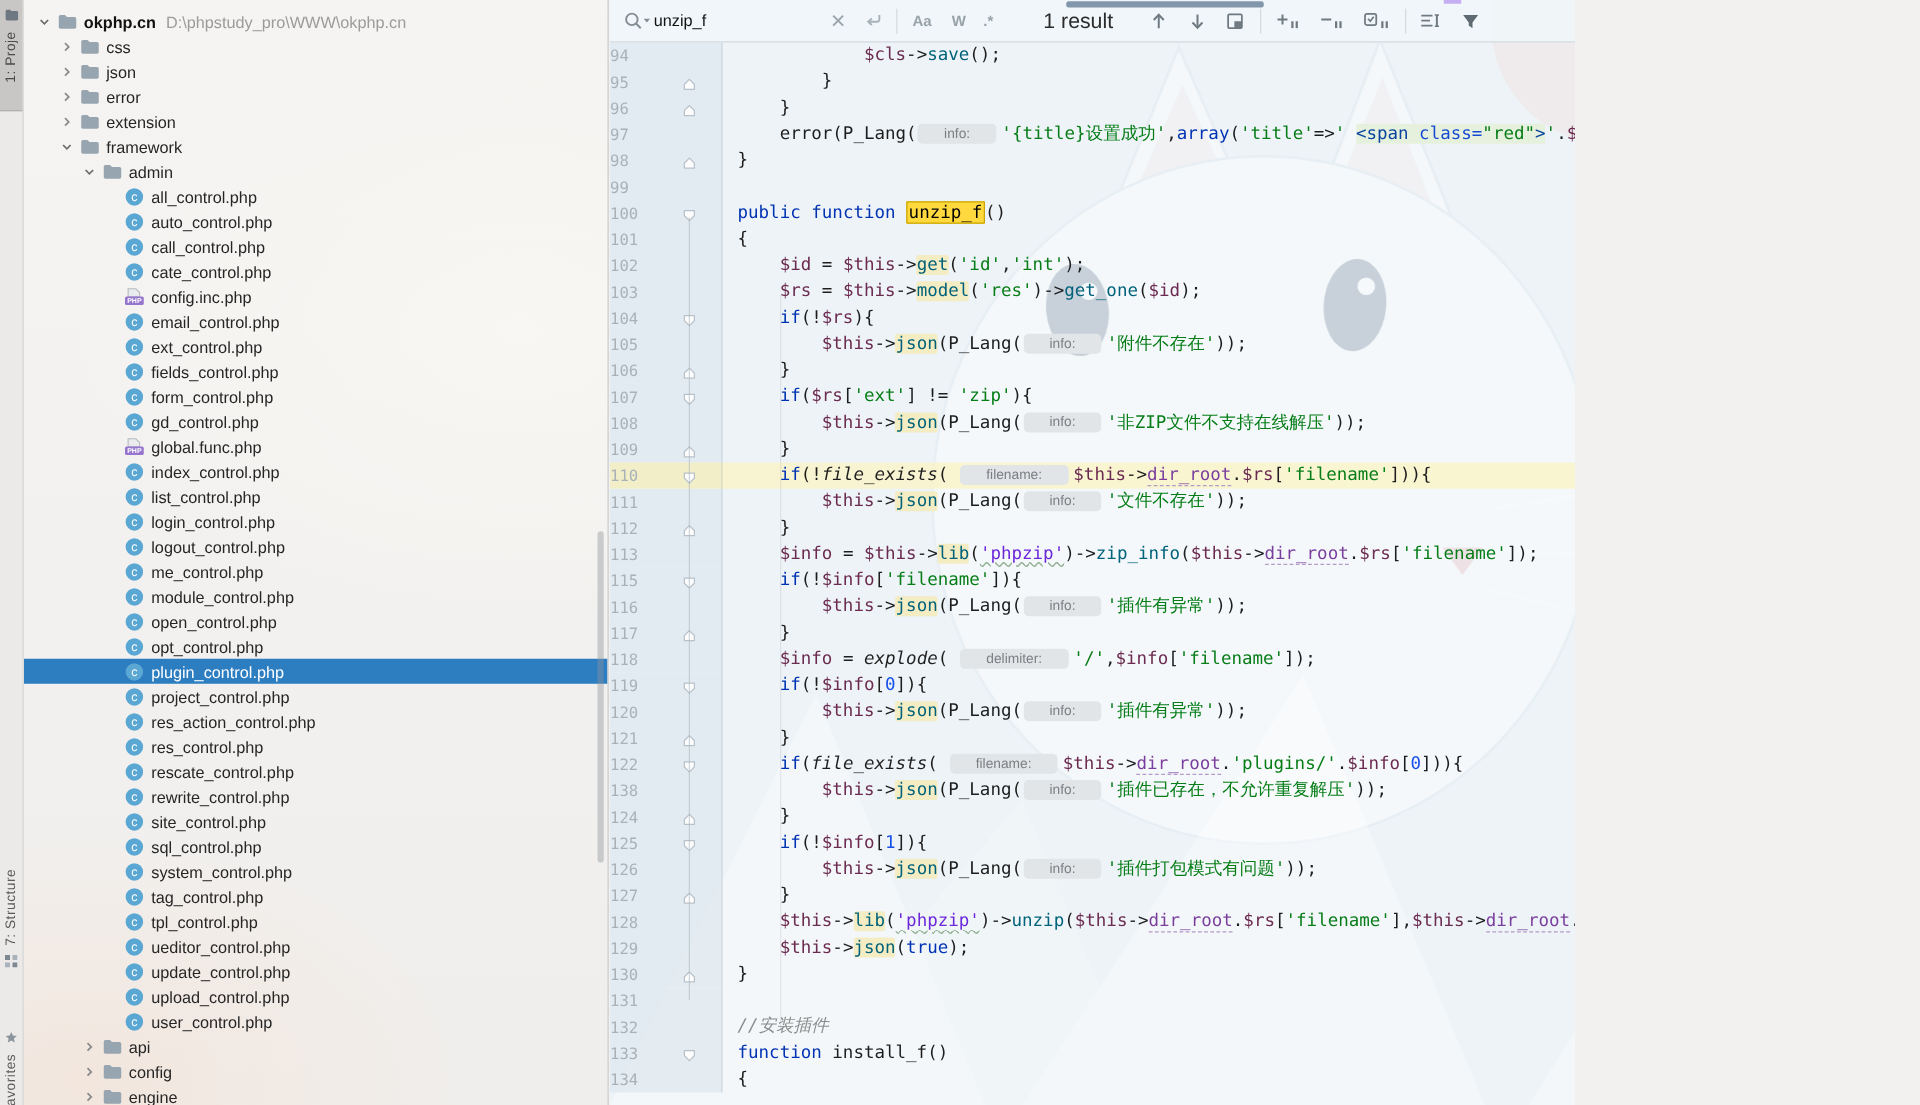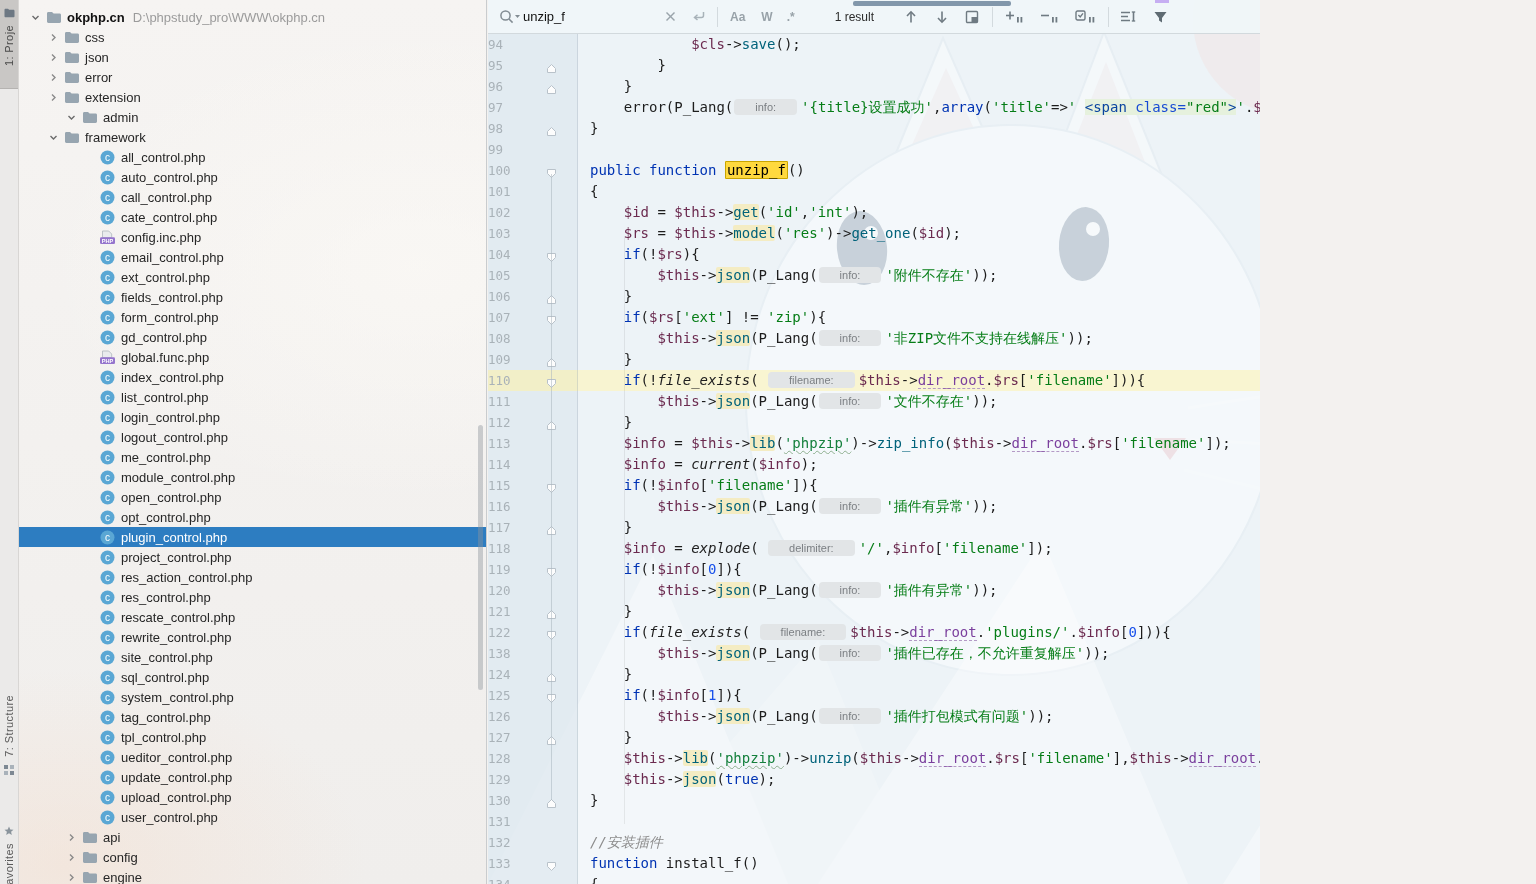--- a/index.html
+++ b/index.html
@@ -41,21 +41,21 @@
 
   
   .findbar{position:absolute;left:0;top:0;width:100%;height:34px;z-index:10;
     background:rgba(240,246,249,.92);border-bottom:1px solid #d2d9dd;
     display:flex;align-items:center;box-sizing:border-box;}
   .fb-el{flex:none;display:flex;align-items:center;justify-content:center;color:#8d979e;}
   .fb-div{width:1px;height:20px;background:#d3dade;flex:none;}
   .fb-txtbtn{font-size:12px;color:#98a2a9;font-weight:bold;cursor:default;}
   .fb-input{border:none;outline:none;background:transparent;font-size:13px;color:#111;
     width:130px;height:22px;padding:0;font-family:"Liberation Sans",sans-serif;}
-  .fb-result{font-size:12px;color:#2b2b2b;}
+  .fb-result{font-size:17px;color:#2b2b2b;}
   .hbar{position:absolute;left:365px;top:1px;width:158px;height:5px;border-radius:2px;
     background:#8297ab;z-index:11;}
   .ptick{position:absolute;top:0;width:14px;height:3px;background:#c6aef2;z-index:11;}
 
   
   .code{position:absolute;left:0;top:34px;width:100%;height:850px;z-index:5;overflow:hidden;}
   .crow{display:flex;height:21px;align-items:stretch;}
   .crow.cur{background:rgba(250,244,199,.8);}
   .gut{width:90px;flex:none;background:rgba(222,232,238,.72);
     border-right:1px solid rgba(160,175,185,.35);position:relative;
@@ -69,21 +69,21 @@
   .fold-guide{position:absolute;left:63px;top:140px;width:1px;height:626px;
     background:rgba(170,182,192,.55);z-index:4;}
   .indent-guide{position:absolute;left:136px;top:202px;width:1px;height:588px;
     background:rgba(0,0,0,.07);z-index:4;}
   .vtrack{position:absolute;left:1029px;top:34px;width:1px;height:850px;
     background:rgba(110,125,138,.28);z-index:9;}
 
   
   .tk-kw{color:#0033b3;}
   .tk-str{color:#067d17;}
-  .tk-strw{color:#15803d;text-decoration:underline wavy rgba(120,160,120,.8);
+  .tk-strw{color:#6d28d9;text-decoration:underline wavy rgba(120,160,120,.8);
     text-decoration-thickness:1px;text-underline-offset:2px;}
   .tk-var{color:#6b2a4f;}
   .tk-fld{color:#7a3f9d;border-bottom:1px dashed #b49ac6;}
   .tk-mth{color:#00627a;}
   .tk-mthw{color:#00627a;background:#f4ecc3;border-radius:2px;}
   .tk-fnc{color:#1f1f1f;font-style:italic;}
   .tk-num{color:#1750eb;}
   .tk-txt{color:#1d1d1d;}
   .tk-cmt{color:#8c8c8c;font-style:italic;}
   .tk-match{background:#ffd93e;border:1px solid #c9a500;color:#000;border-radius:1px;
@@ -191,45 +191,45 @@
               <polyline points="3,1.5 6,4.5 3,7.5" fill="none" stroke="#8a8a8a" stroke-width="1.4"></polyline>
             </svg>
           </span>
           <span class="tico">
             <svg width="16" height="13" viewBox="0 0 16 13">
               <path d="M1 2.4C1 1.6 1.6 1 2.4 1H6l1.6 1.6h6c.8 0 1.4.6 1.4 1.4v6.6c0 .8-.6 1.4-1.4 1.4H2.4C1.6 12 1 11.4 1 10.6Z" fill="#97a5b0"></path>
             </svg>
           </span>
           <span class="lbl">extension</span>
         </div>
+        <div class="trow" style="padding-left: 26px;">
+          <span class="chev">
+            <svg width="9" height="9" viewBox="0 0 9 9">
+              <polyline points="1.5,3 4.5,6 7.5,3" fill="none" stroke="#6b6b6b" stroke-width="1.4"></polyline>
+            </svg>
+          </span>
+          <span class="tico">
+            <svg width="16" height="13" viewBox="0 0 16 13">
+              <path d="M1 2.4C1 1.6 1.6 1 2.4 1H6l1.6 1.6h6c.8 0 1.4.6 1.4 1.4v6.6c0 .8-.6 1.4-1.4 1.4H2.4C1.6 12 1 11.4 1 10.6Z" fill="#97a5b0"></path>
+            </svg>
+          </span>
+          <span class="lbl">framework</span>
+        </div>
         <div class="trow" style="padding-left: 44px;">
           <span class="chev">
             <svg width="9" height="9" viewBox="0 0 9 9">
               <polyline points="1.5,3 4.5,6 7.5,3" fill="none" stroke="#6b6b6b" stroke-width="1.4"></polyline>
             </svg>
           </span>
           <span class="tico">
             <svg width="16" height="13" viewBox="0 0 16 13">
               <path d="M1 2.4C1 1.6 1.6 1 2.4 1H6l1.6 1.6h6c.8 0 1.4.6 1.4 1.4v6.6c0 .8-.6 1.4-1.4 1.4H2.4C1.6 12 1 11.4 1 10.6Z" fill="#97a5b0"></path>
             </svg>
           </span>
           <span class="lbl">admin</span>
-        </div>
-        <div class="trow" style="padding-left: 26px;">
-          <span class="chev">
-            <svg width="9" height="9" viewBox="0 0 9 9">
-              <polyline points="1.5,3 4.5,6 7.5,3" fill="none" stroke="#6b6b6b" stroke-width="1.4"></polyline>
-            </svg>
-          </span>
-          <span class="tico">
-            <svg width="16" height="13" viewBox="0 0 16 13">
-              <path d="M1 2.4C1 1.6 1.6 1 2.4 1H6l1.6 1.6h6c.8 0 1.4.6 1.4 1.4v6.6c0 .8-.6 1.4-1.4 1.4H2.4C1.6 12 1 11.4 1 10.6Z" fill="#97a5b0"></path>
-            </svg>
-          </span>
-          <span class="lbl">framework</span>
         </div>
         <div class="trow" style="padding-left: 78px;">
           <span class="tico">
             <svg width="15" height="15" viewBox="0 0 15 15">
               <circle cx="7.5" cy="7.5" r="7" fill="#5aa7d4"></circle>
               <text x="7.5" y="11" text-anchor="middle" font-size="10" fill="#ffffff" font-family="Liberation Sans, sans-serif">c</text>
             </svg>
           </span>
           <span class="lbl">all_control.php</span>
         </div>
@@ -842,26 +842,20 @@
           <pre><span class="tk-txt">    }</span></pre>
         </div>
         <div class="crow">
           <div class="gut">
             <span class="lnum">113</span>
           </div>
           <pre><span class="tk-txt">    </span><span class="tk-var">$info</span><span class="tk-txt"> = </span><span class="tk-var">$this</span><span class="tk-txt">-&gt;</span><span class="tk-mthw">lib</span><span class="tk-txt">(</span><span class="tk-strw">'phpzip'</span><span class="tk-txt">)-&gt;</span><span class="tk-mth">zip_info</span><span class="tk-txt">(</span><span class="tk-var">$this</span><span class="tk-txt">-&gt;</span><span class="tk-fld">dir_root</span><span class="tk-txt">.</span><span class="tk-var">$rs</span><span class="tk-txt">[</span><span class="tk-str">'filename'</span><span class="tk-txt">]);</span></pre>
         </div>
         <div class="crow">
           <div class="gut">
-            <span class="lnum">114</span>
-          </div>
-          <pre><span class="tk-txt">    </span><span class="tk-var">$info</span><span class="tk-txt"> = </span><span class="tk-fnc">current</span><span class="tk-txt">(</span><span class="tk-var">$info</span><span class="tk-txt">);</span></pre>
-        </div>
-        <div class="crow">
-          <div class="gut">
             <span class="lnum">115</span>
             <span class="fmark"><svg width="11" height="11" viewBox="0 0 11 11">
                 <path d="M1.5 1.5H9.5V5.5L5.5 9.5 1.5 5.5Z" fill="#fdfdfd" stroke="#b9c2ca"></path>
               </svg></span>
           </div>
           <pre><span class="tk-txt">    </span><span class="tk-kw">if</span><span class="tk-txt">(!</span><span class="tk-var">$info</span><span class="tk-txt">[</span><span class="tk-str">'filename'</span><span class="tk-txt">]){</span></pre>
         </div>
         <div class="crow">
           <div class="gut">
             <span class="lnum">116</span>

